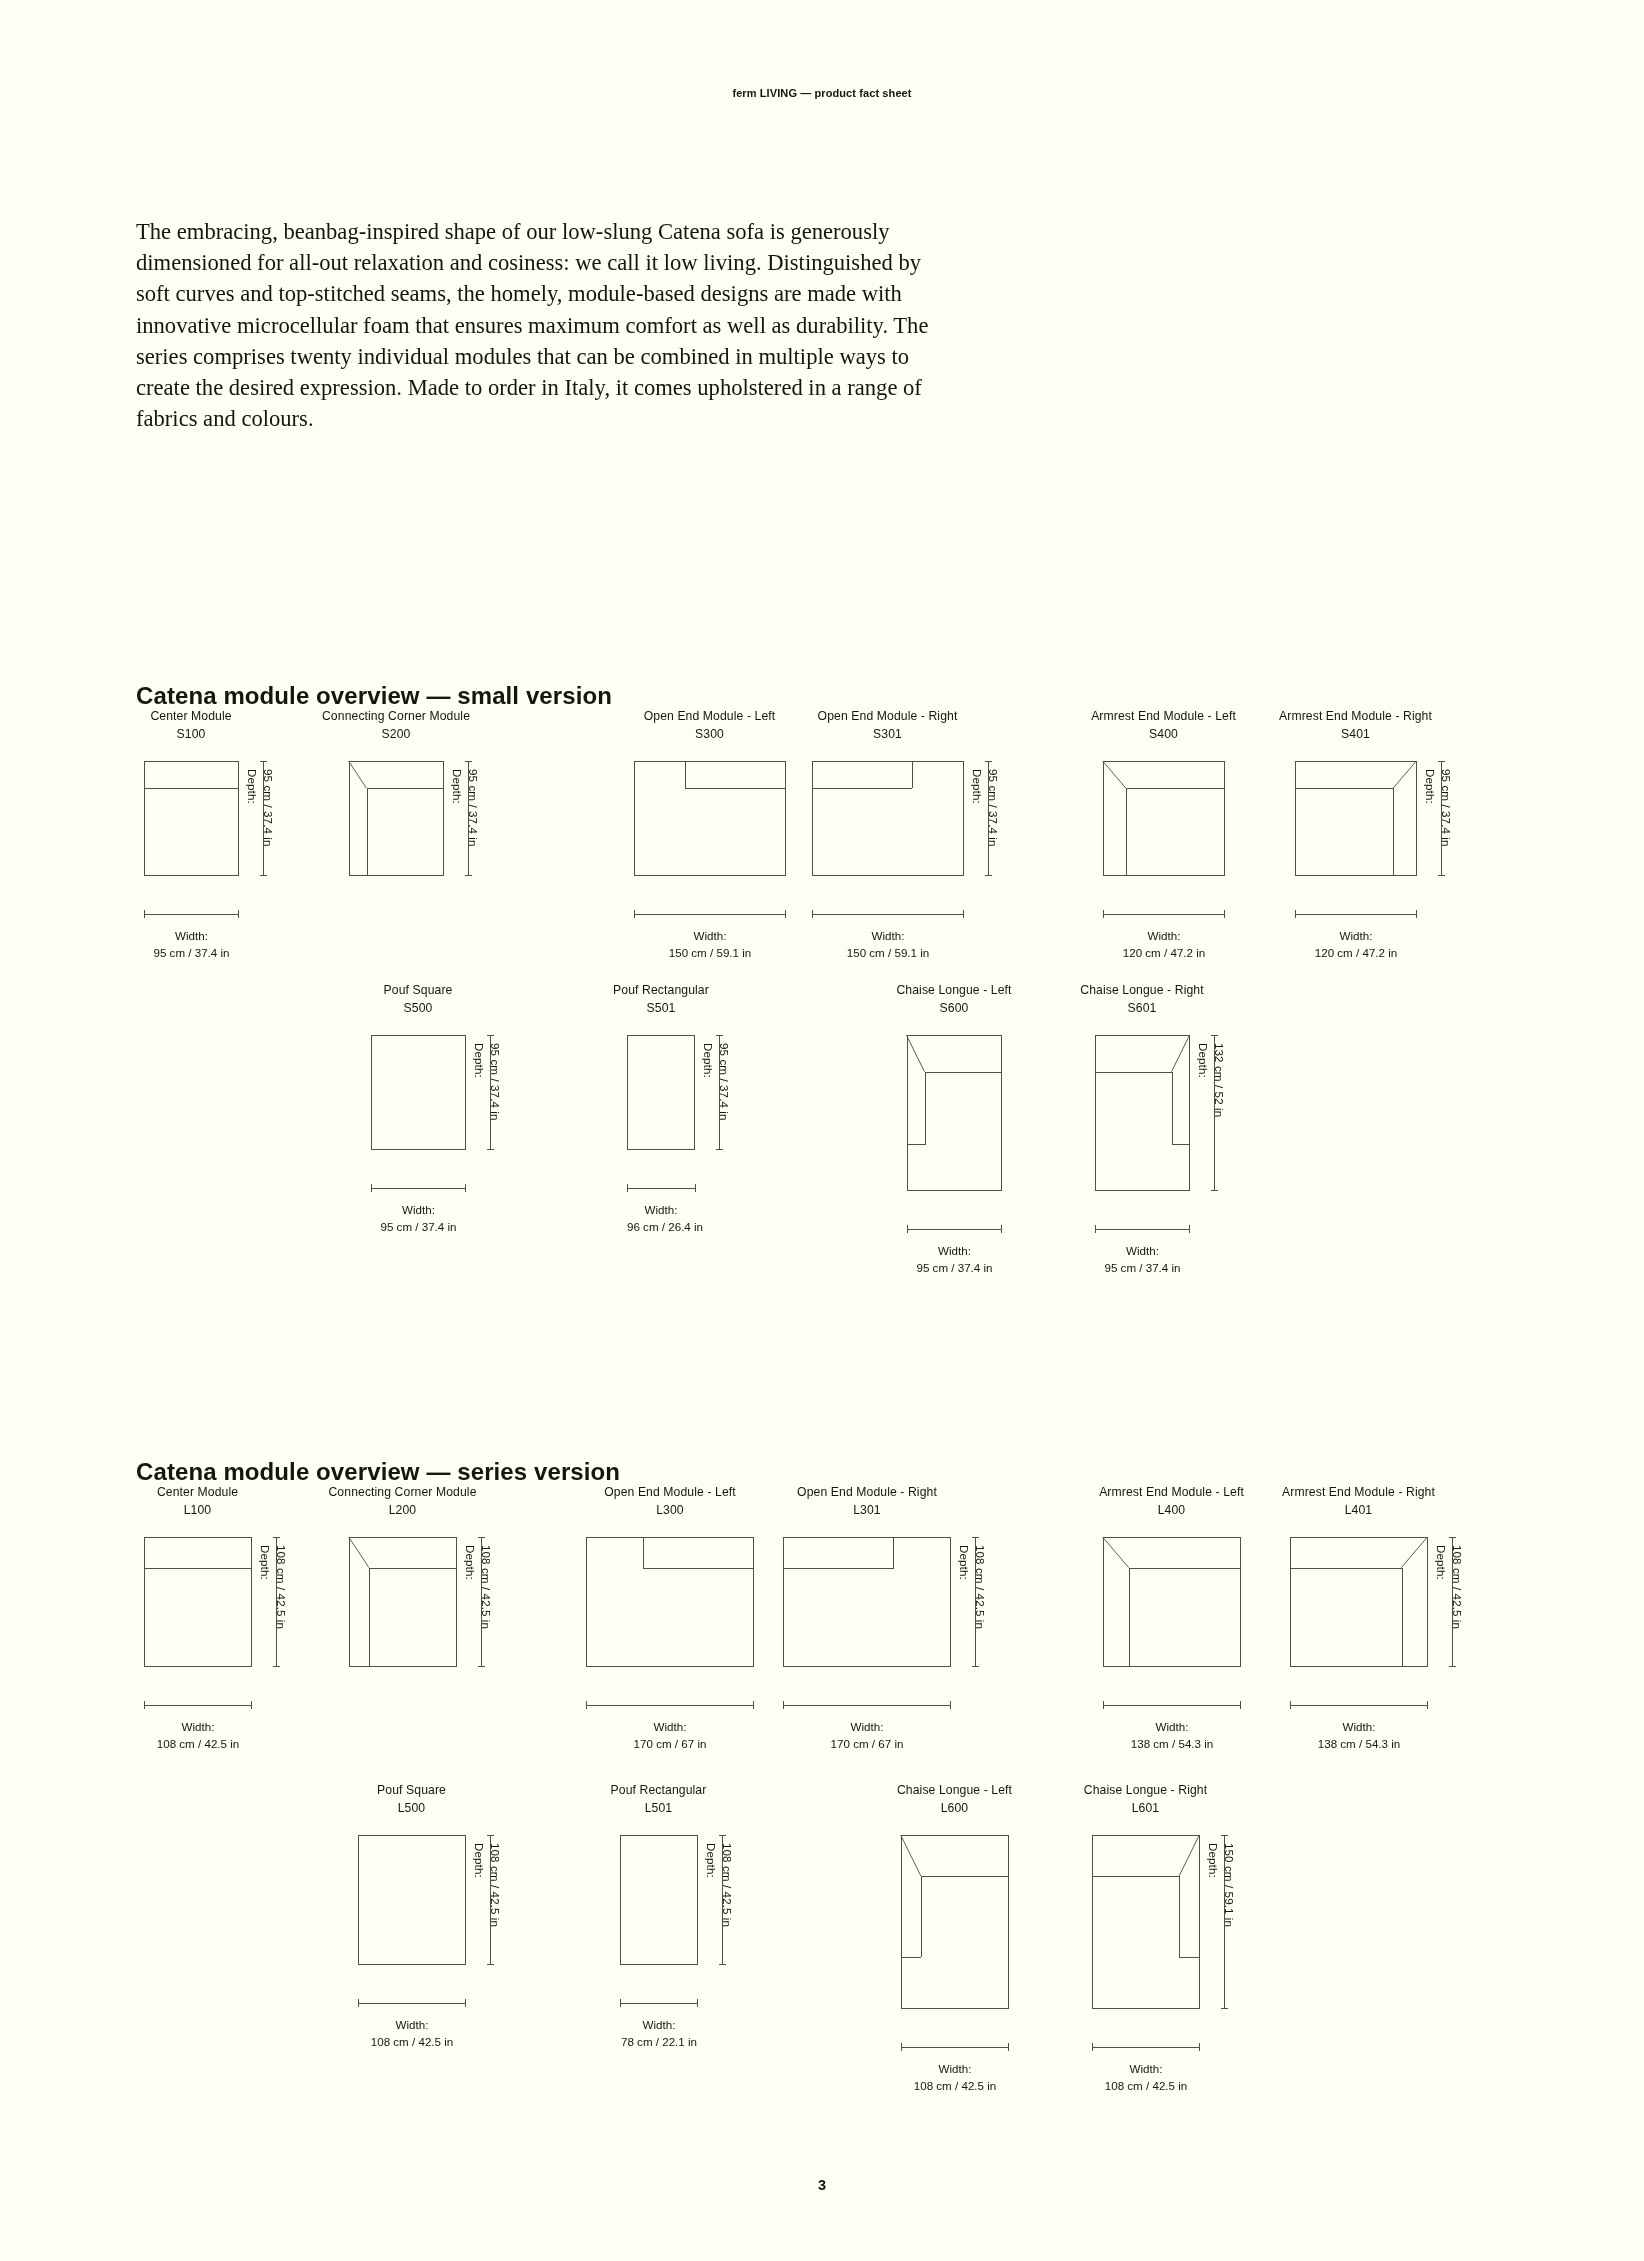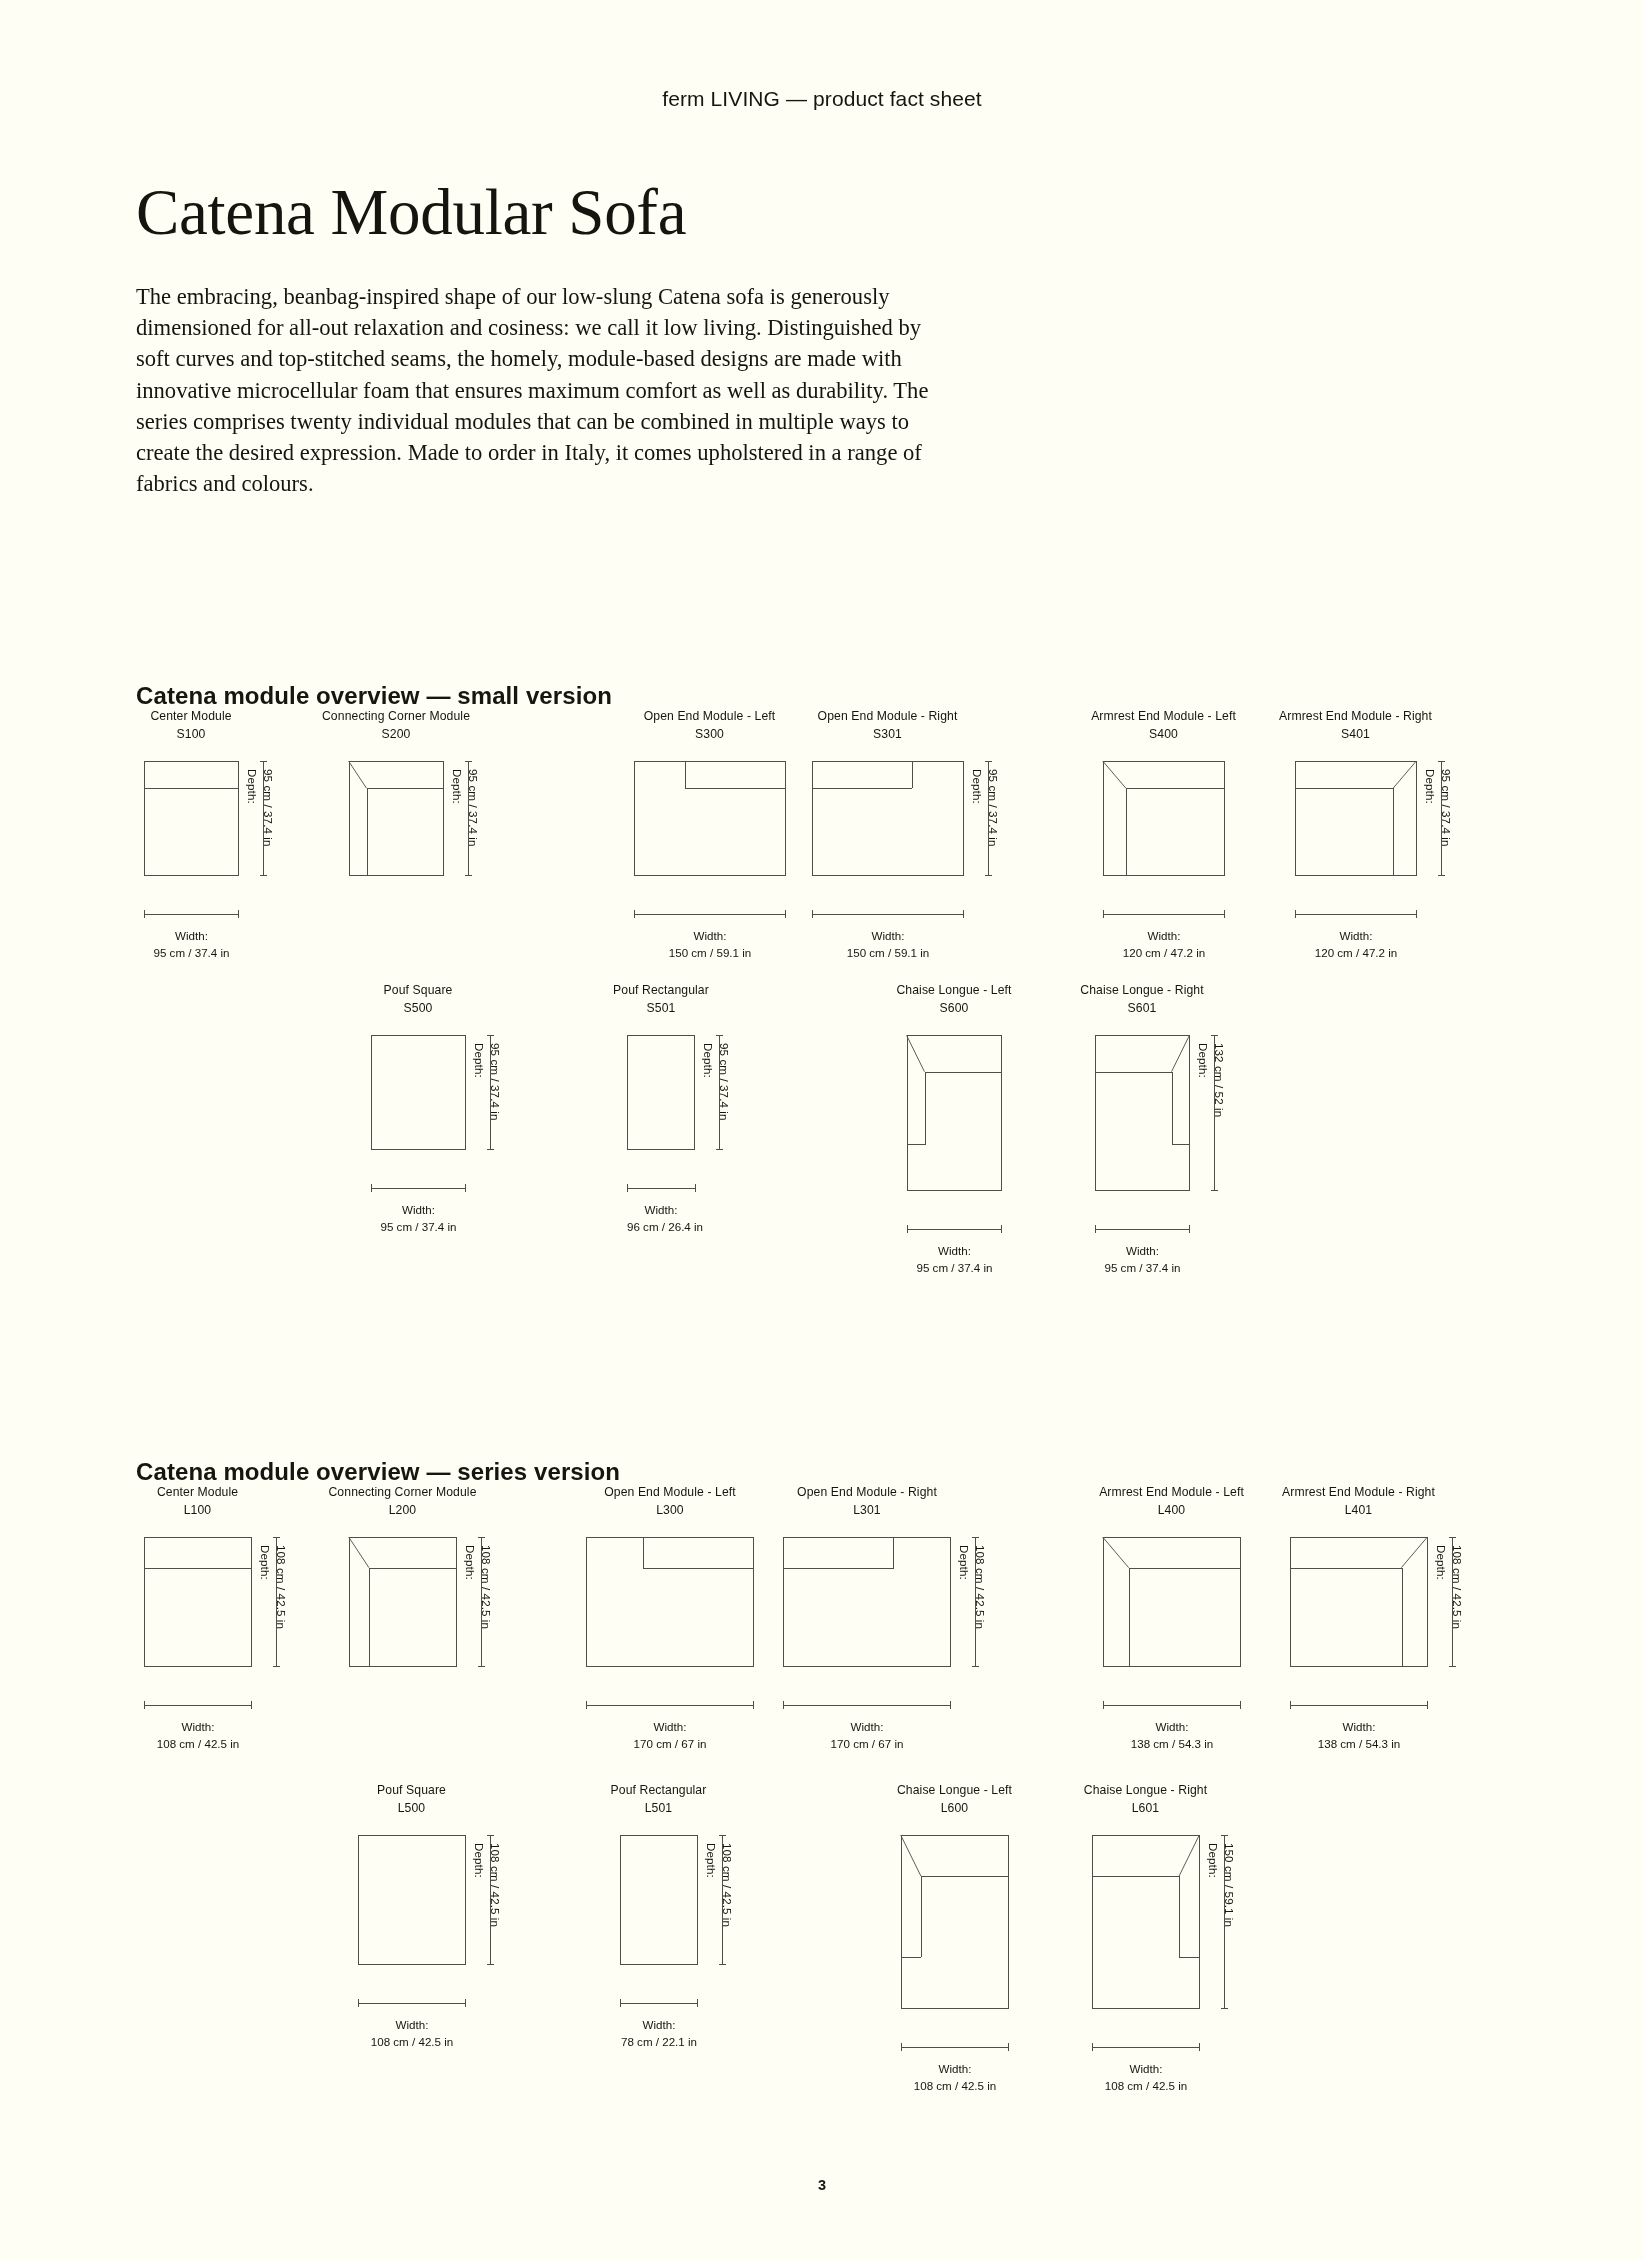--- a/index.html
+++ b/index.html
@@ -17,22 +17,22 @@
 
   
   .page-header {
     position: absolute;
     top: 87px;
     left: 0;
     width: 100%;
     text-align: center;
   }
   .page-header .brand {
-    font-size: 21px;
-    font-weight: normal;
+    font-size: 11px;
+    font-weight: bold;
     letter-spacing: 0.1px;
   }
 
   
   .title-block { position: absolute; top: 180px; left: 136px; width: 870px; }
   h1.doc-title {
     font-family: "Liberation Serif", serif;
     font-weight: normal;
     font-size: 65px;
     line-height: 1.0;
@@ -120,21 +120,20 @@
   }
 </style>
 </head>
 <body>
 
 <div class="page-header">
   <div class="brand">ferm LIVING — product fact sheet</div>
 </div>
 
 <div class="title-block">
-  <h1 class="doc-title">Catena Modular Sofa</h1>
   <p class="intro">The embracing, beanbag-inspired shape of our low-slung Catena sofa is generously dimensioned for all-out relaxation and cosiness: we call it low living. Distinguished by soft curves and top-stitched seams, the homely, module-based designs are made with innovative microcellular foam that ensures maximum comfort as well as durability. The series comprises twenty individual modules that can be combined in multiple ways to create the desired expression. Made to order in Italy, it comes upholstered in a range of fabrics and colours.</p>
 </div>
 
 <div class="section-heading" id="sec-small">Catena module overview — small version</div>
 <div class="section-heading" id="sec-large">Catena module overview — series version</div>
 
 <div id="modules-layer">
     <div class="module" style="left: 74px; top: 707px; width: 234px;">
       <div class="mod-title">Center Module</div>
       <div class="mod-code">S100</div>

